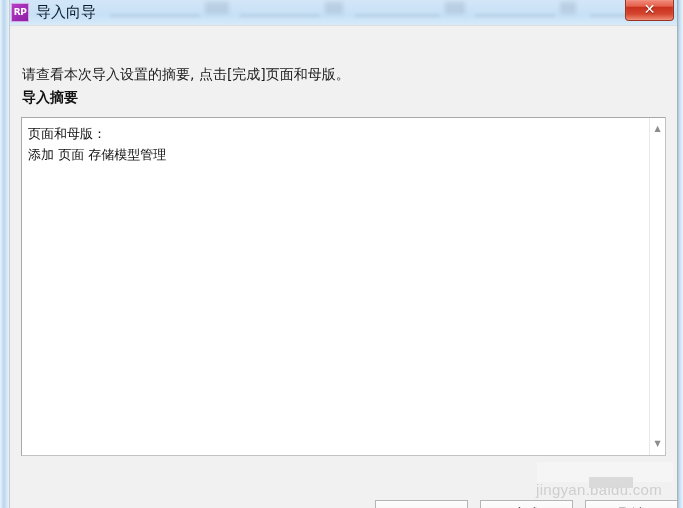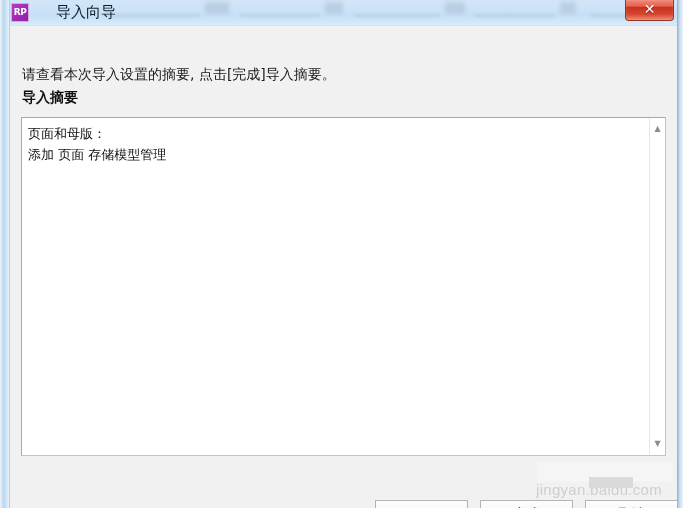--- a/index.html
+++ b/index.html
@@ -94,21 +94,20 @@
   }
 
   .title-text {
     position: absolute;
     left: 36px;
     top: 3px;
     font-size: 15px;
     color: #0c1c2c;
     font-family: "DejaVu Sans", "Liberation Sans", sans-serif;
     white-space: nowrap;
-    margin-left: 20px;
   }
 
   
   .close-btn {
     position: absolute;
     right: 9px;
     top: 0px;
     width: 49px;
     height: 21px;
     border-radius: 0 0 4px 4px;
@@ -286,21 +285,21 @@
         <div class="close-x">✕</div>
       </div>
     </div>
 
     <div class="frame-left"></div>
     <div class="frame-right"></div>
 
     <div class="body">
 
       <div class="hdr-title">导入摘要</div>
-      <div class="hdr-sub">请查看本次导入设置的摘要, 点击[完成]导入摘要。</div>
+      <div class="hdr-sub">请查看本次导入设置的摘要, 点击[完成]页面和母版。</div>
 
       <div class="textbox">
         <div class="textbox-content">页面和母版：
 添加 页面 存储模型管理</div>
 
         <div class="scrollbar">
           <div class="sb-arrow up">▲</div>
           <div class="sb-thumb"></div>
           <div class="sb-arrow down">▼</div>
         </div>

